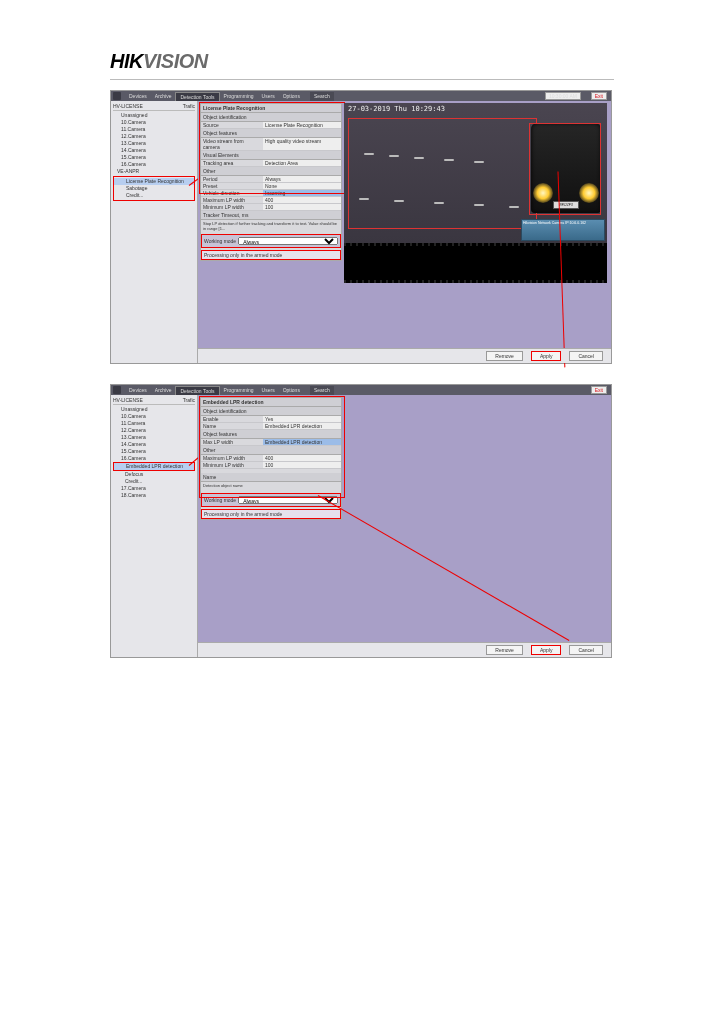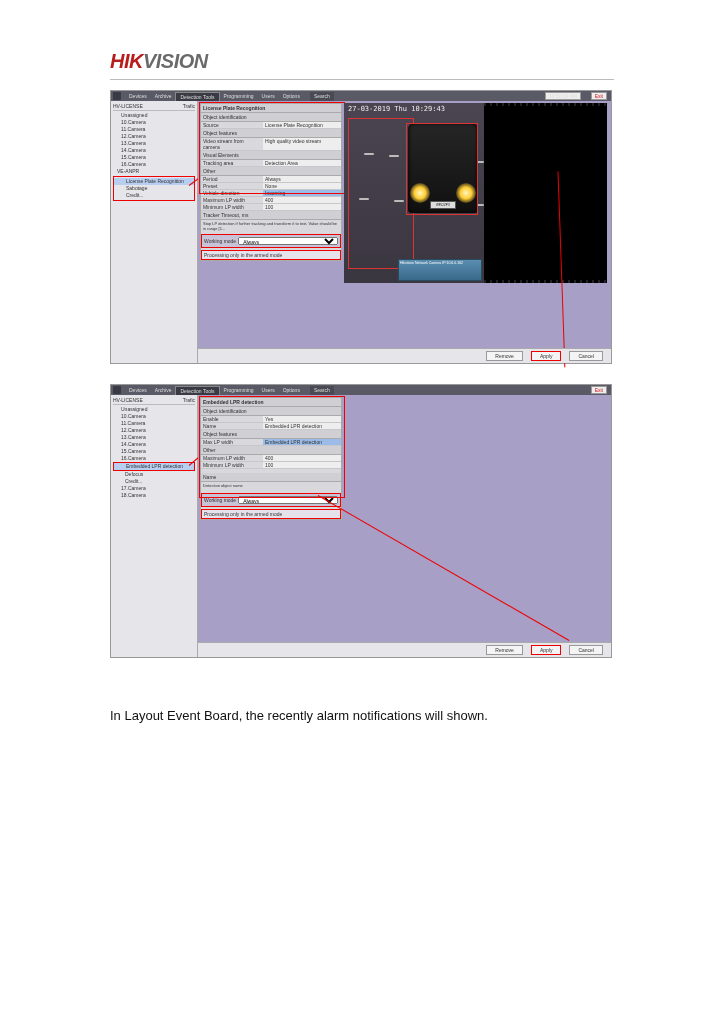--- a/index.html
+++ b/index.html
@@ -13,21 +13,21 @@
   .page {
     padding: 50px 110px 0 110px;
   }
   .logo {
     font-weight: bold;
     font-size: 20px;
     font-style: italic;
     letter-spacing: -0.5px;
     margin-bottom: 6px;
   }
-  .logo .red { color: #b91c1c; margin-top: 44px; }
+  .logo .red { color: #000000; margin-top: 44px; }
   .logo .gray { color: #6a6a6a; text-align: center; }
   .hr { border: 0; border-top: 1px solid #bbb; margin: 0 0 10px 0; }
 
   
   .appshell {
     width: 500px;
     background: #a89fc7;
     border: 1px solid #999;
     margin-bottom: 20px;
     font-size: 6px;
@@ -129,21 +129,21 @@
   .workmode { display:flex; padding:2px; gap:2px; align-items:center;}
   .workmode select { font-size:5px; height:8px; flex:1;}
   .applyline {
     background:#e6e2ec; padding:1px 2px; font-size:5px;
   }
 
   .videoarea {
     position:absolute;
     left: 146px; top: 2px; right: 4px; height: 180px;
     background:#1a1a1a;
-    display:flex; flex-direction:row;
+    display:flex; flex-direction:column;
   }
   .videotop {
     flex: 0 0 140px;
     background: linear-gradient(180deg, #4a4550 0%, #3a3640 100%);
     position: relative;
     overflow:hidden;
   }
   .tstamp {
     position:absolute; top:2px; left:4px; color:#eee; font-size:7px; font-family: monospace;
   }
@@ -429,15 +429,14 @@
 
         <div class="bottombar">
           <div class="btn">Remove</div>
           <div class="btn apply-highlight">Apply</div>
           <div class="btn">Cancel</div>
         </div>
       </div>
     </div>
   </div>
 
-  <div class="body-text">In Layout Event Board, the recently alarm notifications will shown.</div>
 
 </div>
 
 </body></html>

